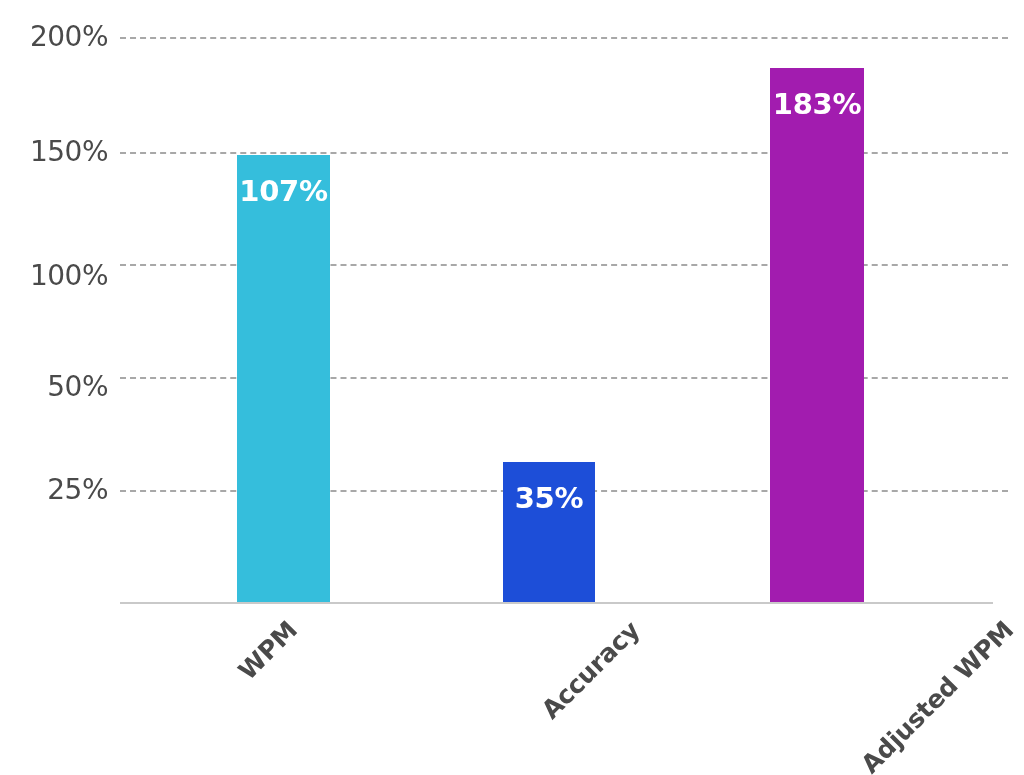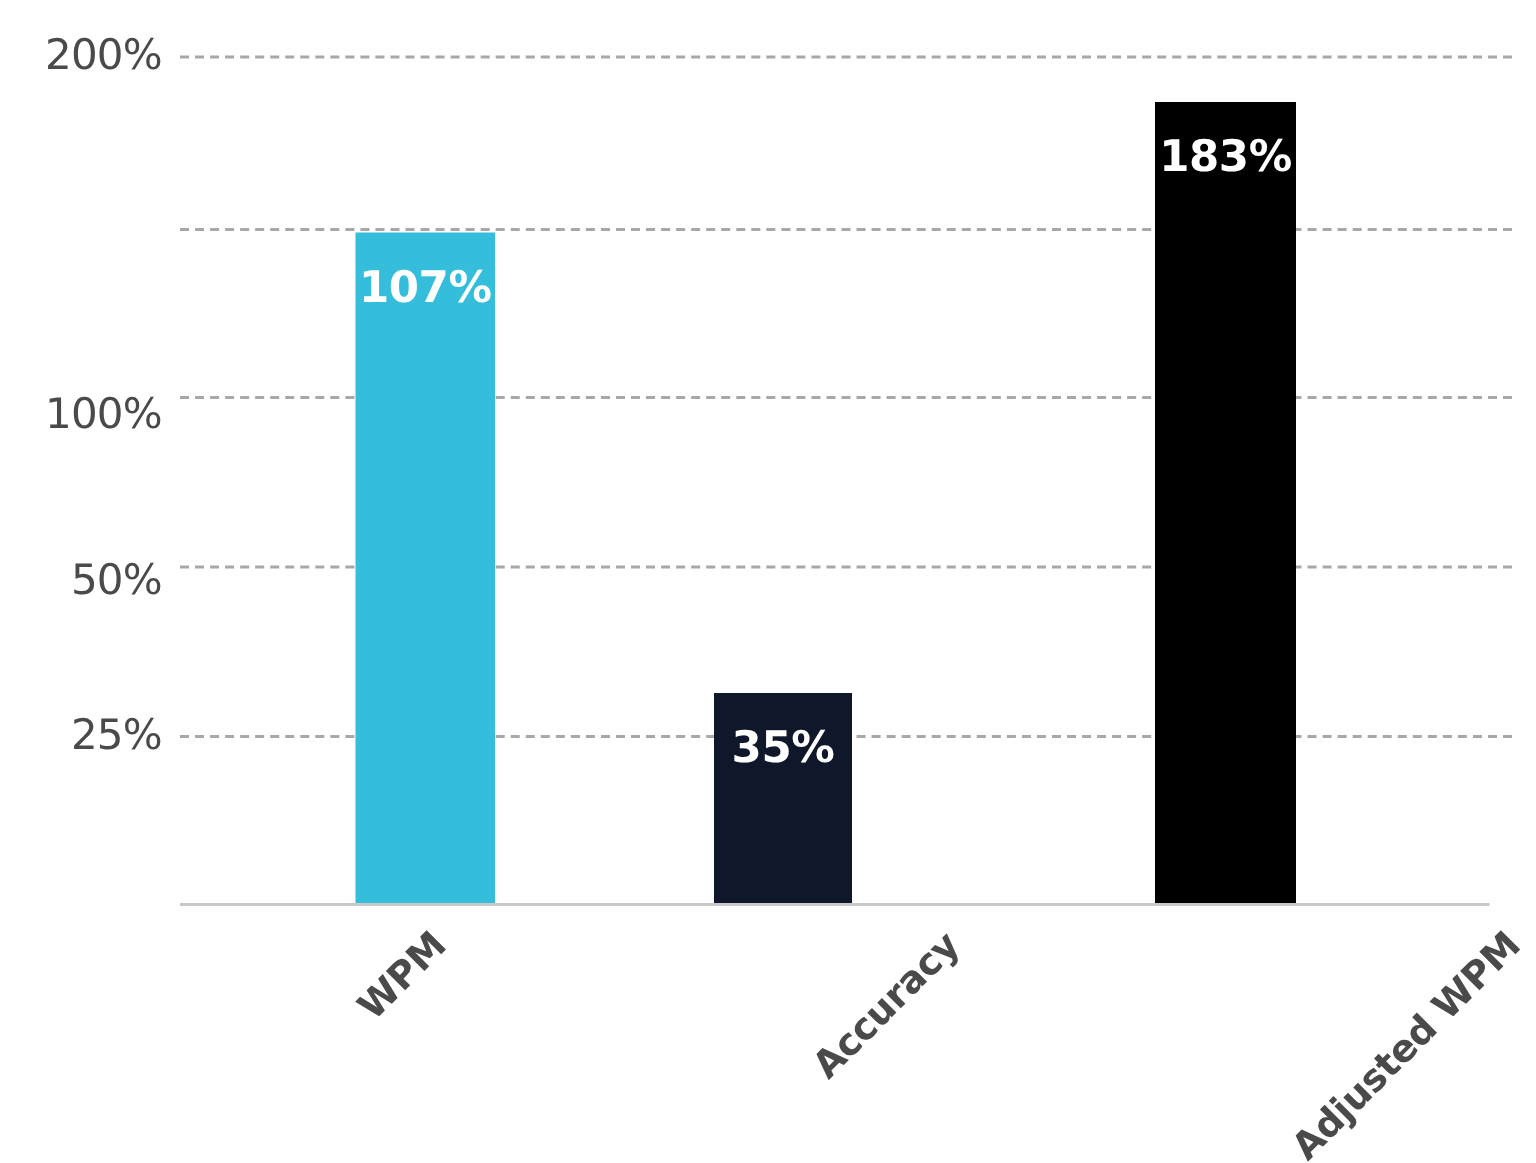--- a/index.html
+++ b/index.html
@@ -103,35 +103,36 @@
 <div id="chart-root">
   <div class="plot-area">
 
     <div class="gridline" style="top:37px"></div>
     <div class="gridline" style="top:152px"></div>
     <div class="gridline" style="top:264px"></div>
     <div class="gridline" style="top:377px"></div>
     <div class="gridline" style="top:490px"></div>
 
     <div class="ytick" style="top:37px">200%</div>
+    <div class="ytick" style="top:152px">150%</div>
     <div class="ytick" style="top:276px">100%</div>
     <div class="ytick" style="top:387px">50%</div>
     <div class="ytick" style="top:490px">25%</div>
 
     <div class="baseline"></div>
 
     <div class="bar" style="left:237px; width:93px; height:447px; background:#35bedc">
       <span class="bar-value">107%</span>
     </div>
 
-    <div class="bar" style="left:476px; width:92px; height:140px; background:#0f172a">
+    <div class="bar" style="left:503px; width:92px; height:140px; background:#1d4ed8">
       <span class="bar-value">35%</span>
     </div>
 
-    <div class="bar" style="left:770px; width:94px; height:534px; background:#000000">
+    <div class="bar" style="left:770px; width:94px; height:534px; background:#a21caf">
       <span class="bar-value">183%</span>
     </div>
 
     <div class="xlabel" style="left:213px">WPM</div>
     <div class="xlabel" style="left:500px">Accuracy</div>
     <div class="xlabel" style="left:797px">Adjusted WPM</div>
 
   </div>
 </div>
 

